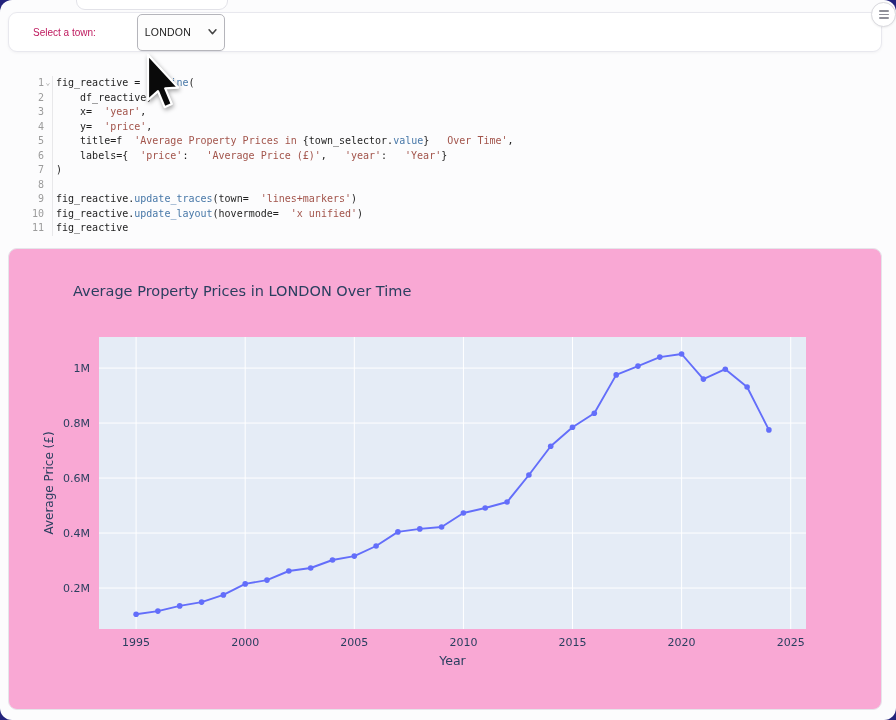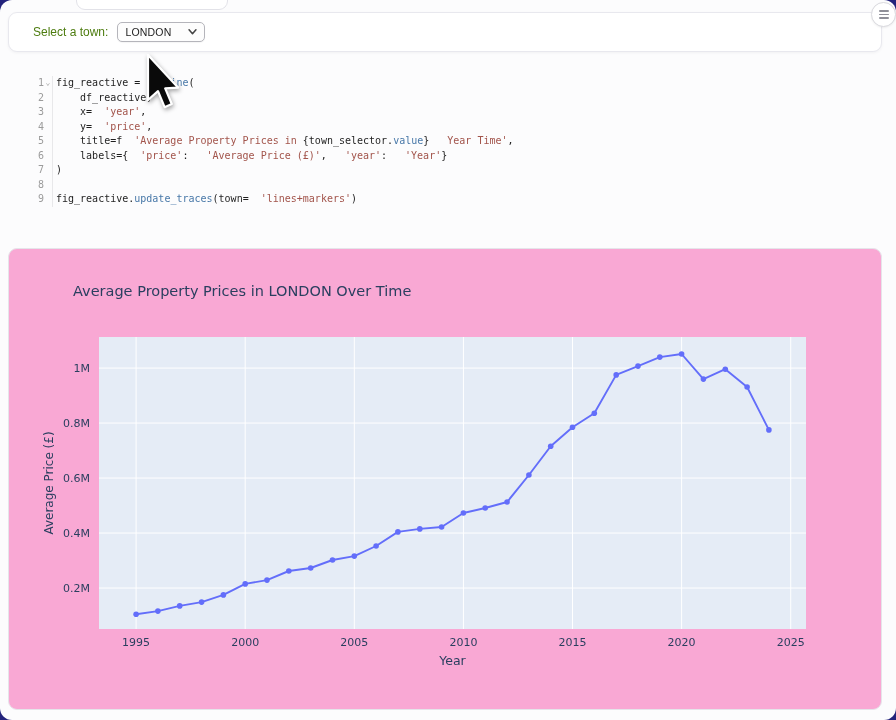--- a/index.html
+++ b/index.html
@@ -20,26 +20,27 @@
     background:#fff;border:1.5px solid #d9d9de;display:flex;align-items:center;justify-content:center;
     box-shadow:0 1px 2px rgba(0,0,0,.06);z-index:30;
   }
   .menu-icon{display:flex;flex-direction:column;gap:2px;}
   .menu-icon i{display:block;width:10px;height:1.6px;background:#8f8f98;border-radius:1px;}
   .widget-card{
     position:absolute;left:8px;top:12px;width:874px;height:40px;background:#fff;
     border:1px solid #e8e8ee;border-radius:9px;box-shadow:0 1px 3px rgba(40,40,60,.05);
     display:flex;align-items:center;padding-left:24px;box-sizing:border-box;gap:9px;
   }
-  .selector-label{font-size:12px;color:#4d7c0f;}
+  .selector-label{font-size:10px;color:#be185d;}
   .town-select{
     display:inline-flex;align-items:center;justify-content:space-between;
-    min-width:88px;height:20px;padding:0 7px;box-sizing:border-box;
+    min-width:88px;height:37px;padding:0 7px;box-sizing:border-box;
     border:1px solid #b5b5bb;border-radius:5px;background:#fdfdfd;cursor:pointer;
     box-shadow:0 1px 1px rgba(0,0,0,.04);
+    margin-left:32px;
   }
   .town-select .val{font-size:10.5px;color:#222;letter-spacing:.2px;}
   .chev{width:9px;height:6px;margin-left:8px;}
   .code-editor{
     position:absolute;left:20px;top:76px;width:858px;
     font-family:"DejaVu Sans Mono","Liberation Mono",monospace;
     font-size:10px;line-height:14.5px;
   }
   .code-line{display:flex;align-items:flex-start;}
   .ln{width:24px;text-align:right;color:#9b9b9b;flex:none;}
@@ -92,41 +93,51 @@
         <span class="lc"><span class="tk-p">    x=</span><span class="tk-s">'year'</span><span class="tk-p">,</span></span>
       </div>
       <div class="code-line">
         <span class="ln">4</span>
         <span class="fold"></span>
         <span class="lc"><span class="tk-p">    y=</span><span class="tk-s">'price'</span><span class="tk-p">,</span></span>
       </div>
       <div class="code-line">
         <span class="ln">5</span>
         <span class="fold"></span>
-        <span class="lc"><span class="tk-p">    title=</span><span class="tk-p">f</span><span class="tk-s">'Average Property Prices in </span><span class="tk-p">{town_selector.</span><span class="tk-fn">value</span><span class="tk-p">}</span><span class="tk-s"> Year Time'</span><span class="tk-p">,</span></span>
+        <span class="lc"><span class="tk-p">    title=</span><span class="tk-p">f</span><span class="tk-s">'Average Property Prices in </span><span class="tk-p">{town_selector.</span><span class="tk-fn">value</span><span class="tk-p">}</span><span class="tk-s"> Over Time'</span><span class="tk-p">,</span></span>
       </div>
       <div class="code-line">
         <span class="ln">6</span>
         <span class="fold"></span>
         <span class="lc"><span class="tk-p">    labels={</span><span class="tk-s">'price'</span><span class="tk-p">: </span><span class="tk-s">'Average Price (£)'</span><span class="tk-p">, </span><span class="tk-s">'year'</span><span class="tk-p">: </span><span class="tk-s">'Year'</span><span class="tk-p">}</span></span>
       </div>
       <div class="code-line">
         <span class="ln">7</span>
         <span class="fold"></span>
         <span class="lc"><span class="tk-p">)</span></span>
       </div>
       <div class="code-line">
         <span class="ln">8</span>
         <span class="fold"></span>
         <span class="lc"></span>
       </div>
       <div class="code-line">
         <span class="ln">9</span>
         <span class="fold"></span>
         <span class="lc"><span class="tk-p">fig_reactive.</span><span class="tk-fn">update_traces</span><span class="tk-p">(town=</span><span class="tk-s">'lines+markers'</span><span class="tk-p">)</span></span>
+      </div>
+      <div class="code-line">
+        <span class="ln">10</span>
+        <span class="fold"></span>
+        <span class="lc"><span class="tk-p">fig_reactive.</span><span class="tk-fn">update_layout</span><span class="tk-p">(hovermode=</span><span class="tk-s">'x unified'</span><span class="tk-p">)</span></span>
+      </div>
+      <div class="code-line">
+        <span class="ln">11</span>
+        <span class="fold"></span>
+        <span class="lc"><span class="tk-p">fig_reactive</span></span>
       </div>
     </div>
 
   <div class="chart-card">
     <svg id="chart-svg" width="874" height="462" viewBox="0 0 874 462">
         <text x="64" y="47" font-size="14.5" fill="#2a3f5f" font-family="&quot;DejaVu Sans&quot;, sans-serif">Average Property Prices in LONDON Over Time</text>
         <rect x="90" y="88" width="707" height="292" fill="#e5ecf6"></rect>
         <line x1="127.09567901234657" y1="88" x2="127.09567901234657" y2="380" stroke="#ffffff" stroke-width="1"></line>
         <line x1="236.2006172839512" y1="88" x2="236.2006172839512" y2="380" stroke="#ffffff" stroke-width="1"></line>
         <line x1="345.3055555555558" y1="88" x2="345.3055555555558" y2="380" stroke="#ffffff" stroke-width="1"></line>

